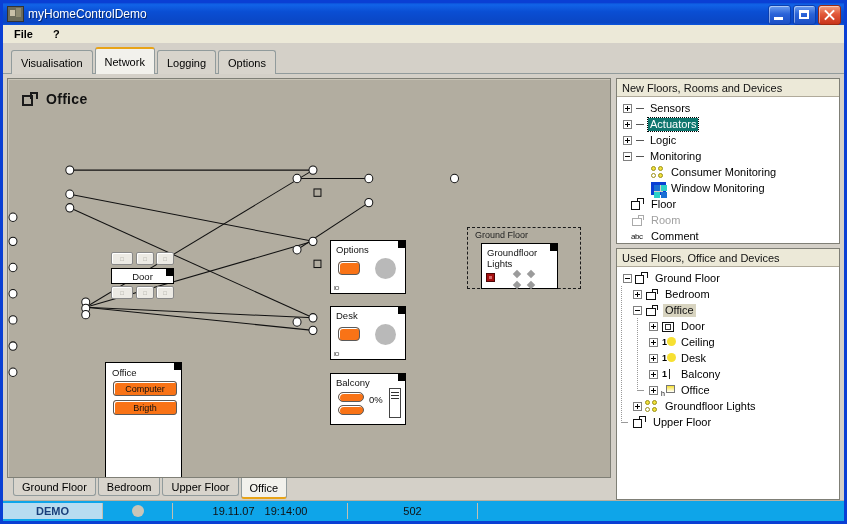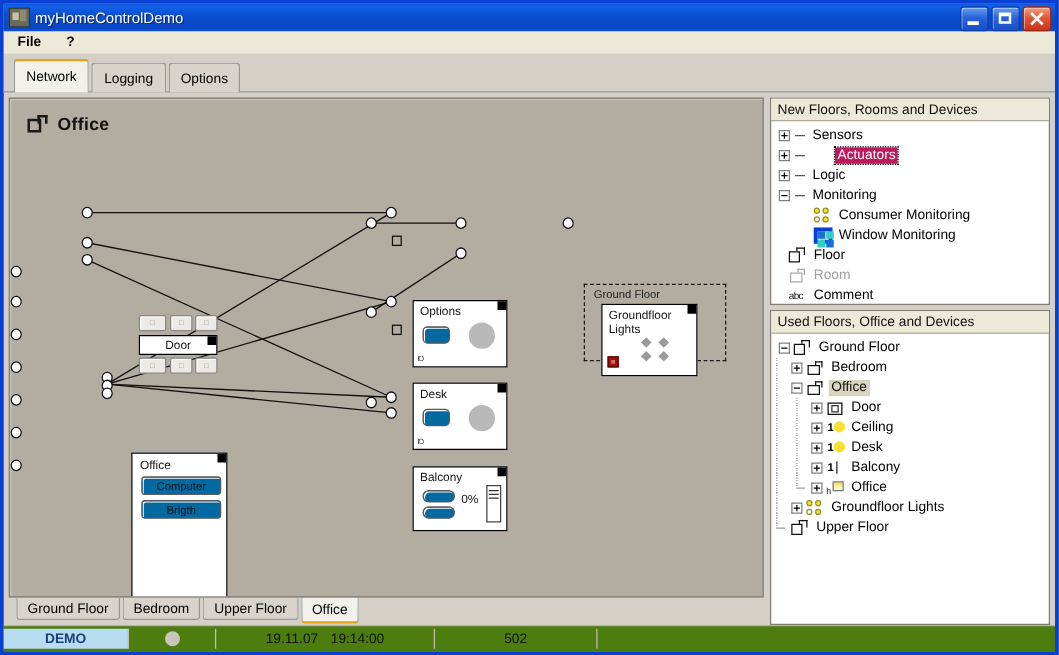--- a/index.html
+++ b/index.html
@@ -89,21 +89,21 @@
   .room-glyph b.b{left:8px;top:0;width:8px;height:7px;border-bottom:none;background:#b2ada0;}
   .canvas-title{font-size:14px;font-weight:bold;color:#111;letter-spacing:.3px;}
   .diagram{position:absolute;left:0;top:0;width:100%;height:100%;}
   
   .node{position:absolute;background:#fff;border:1px solid #000;box-sizing:border-box;}
   .node .nlabel{position:absolute;font-size:9.5px;color:#111;line-height:10px;}
   .node .corner{position:absolute;right:0;top:0;width:7px;height:7px;background:#000;}
   .node .redsq{position:absolute;width:9px;height:9px;background:#a40e0e;border:1px solid #4d0606;box-sizing:border-box;}
   .node .redsq:after{content:"";position:absolute;left:2px;top:2px;width:3px;height:3px;background:#d86a6a;}
   .btn3d{
-    position:absolute;background:#0369a1;border:1px solid #5a5a5a;
+    position:absolute;background:#f97316;border:1px solid #5a5a5a;
     border-radius:3px;box-sizing:border-box;font-size:9px;color:#111;
     display:flex;align-items:center;justify-content:center;
     box-shadow:inset 1px 1px 0 #fff;
   }
   .lamp{position:absolute;border-radius:50%;background:#b9b9b9;}
   .smallbtn{position:absolute;background:#eceae4;border:1px solid #888;border-radius:2px;box-sizing:border-box;
             font-size:6px;color:#9a9a92;display:flex;align-items:center;justify-content:center;
             box-shadow:inset 1px 1px 0 #fff;}
   .io-glyph{position:absolute;font-size:6px;color:#333;letter-spacing:-1px;}
   .slider{position:absolute;background:#fff;border:1px solid #444;box-sizing:border-box;}
@@ -134,21 +134,21 @@
   .panel.bottom{flex:1 1 auto;}
   .panel-head{
     flex:0 0 17px;height:17px;background:#ece9d8;
     border-bottom:1px solid #b0aa9a;
     display:flex;align-items:center;padding-left:5px;
     font-size:11px;color:#111;
   }
   .tree{flex:1 1 auto;overflow:hidden;padding:3px 0 0 0;}
   .trow{display:flex;align-items:center;height:16px;font-size:11px;color:#000;white-space:nowrap;}
   .trow .lbl{padding:0 2px;line-height:13px;}
-  .trow .lbl.sel{background:#be185d;color:#fff;outline:1px dotted #000;margin-left:20px;}
+  .trow .lbl.sel{background:#0f766e;color:#fff;outline:1px dotted #000;}
   .trow .lbl.soft{background:#d8d4c0;color:#111;}
   .trow .lbl.dim{color:#a0a0a0;}
   .exp{
     width:9px;height:9px;border:1px solid #808080;background:#fff;
     box-sizing:border-box;position:relative;flex:0 0 9px;margin-right:3px;
   }
   .exp:before{content:"";position:absolute;left:1px;top:3px;width:5px;height:1px;background:#000;}
   .exp.plus:after{content:"";position:absolute;left:3px;top:1px;width:1px;height:5px;background:#000;}
   .spacer{flex:0 0 9px;margin-right:3px;}
   .dash{width:11px;flex:0 0 11px;position:relative;margin-right:2px;}
@@ -180,21 +180,21 @@
   .ico.lights s{display:block;width:5px;height:5px;border-radius:50%;background:#f2e23a;border:1px solid #9a8f18;text-decoration:none;box-sizing:border-box;}
   .ico.lights s.open{background:#fff;}
   .guide{flex:0 0 16px;width:16px;height:16px;position:relative;}
   .guide.v:before{content:"";position:absolute;left:4px;top:0;bottom:0;width:1px;
      background:repeating-linear-gradient(to bottom,#999 0 1px,transparent 1px 2px);}
   .guide.l:before{content:"";position:absolute;left:4px;top:0;height:8px;width:1px;
      background:repeating-linear-gradient(to bottom,#999 0 1px,transparent 1px 2px);}
   .guide.l:after{content:"";position:absolute;left:4px;top:8px;width:7px;height:1px;background:#999;}
   
   .statusbar{
-    flex:0 0 20px;height:20px;background:#4d7c0f;
+    flex:0 0 20px;height:20px;background:#0ea5e9;
     border-top:1px solid #b5b0a1;
     display:flex;align-items:center;font-size:11px;color:#111;
   }
   .scell{height:16px;display:flex;align-items:center;justify-content:center;
          border-right:1px solid #c3bfb0;box-sizing:border-box;}
   .scell.demo{flex:0 0 100px;background:#b8dcf0;color:#1a3f7a;font-weight:bold;}
   .scell.led{flex:0 0 70px;}
   .scell.led s{display:block;width:12px;height:12px;border-radius:50%;background:#c9c5b8;text-decoration:none;}
   .scell.dt{flex:0 0 175px;gap:10px;}
   .scell.num{flex:0 0 130px;}
@@ -221,20 +221,21 @@
         </div>
     </div>
   </div>
 
   <div class="menubar">
     <span>File</span>
     <span>?</span>
   </div>
 
   <div class="tabstrip">
+    <div class="tab">Visualisation</div>
     <div class="tab active">Network</div>
     <div class="tab">Logging</div>
     <div class="tab">Options</div>
   </div>
 
   <div class="body">
 
     <div class="leftcol">
       <div class="canvaswrap">
 
@@ -335,21 +336,21 @@
           <div class="slider" style="left:58px;top:14px;width:12px;height:30px;">
             <i style="top:3px;"></i>
               <i style="top:6px;"></i>
               <i style="top:9px;"></i>
           </div>
         </div>
 
         <div class="groupbox" style="left:459px;top:148px;width:114px;height:62px;">
           <span class="glabel">Ground Floor</span>
         </div>
-        <div class="node" style="left:473px;top:164px;width:77px;height:58px;">
+        <div class="node" style="left:473px;top:164px;width:77px;height:46px;">
           <span class="corner"></span>
           <span class="nlabel" style="left:5px;top:4px;">Groundfloor</span>
           <span class="nlabel" style="left:5px;top:15px;">Lights</span>
           <div class="diamonds" style="left:32px;top:27px;">
             <s></s>
               <s></s>
               <s></s>
               <s></s>
           </div>
           <span class="redsq" style="left:4px;bottom:6px;"></span>

